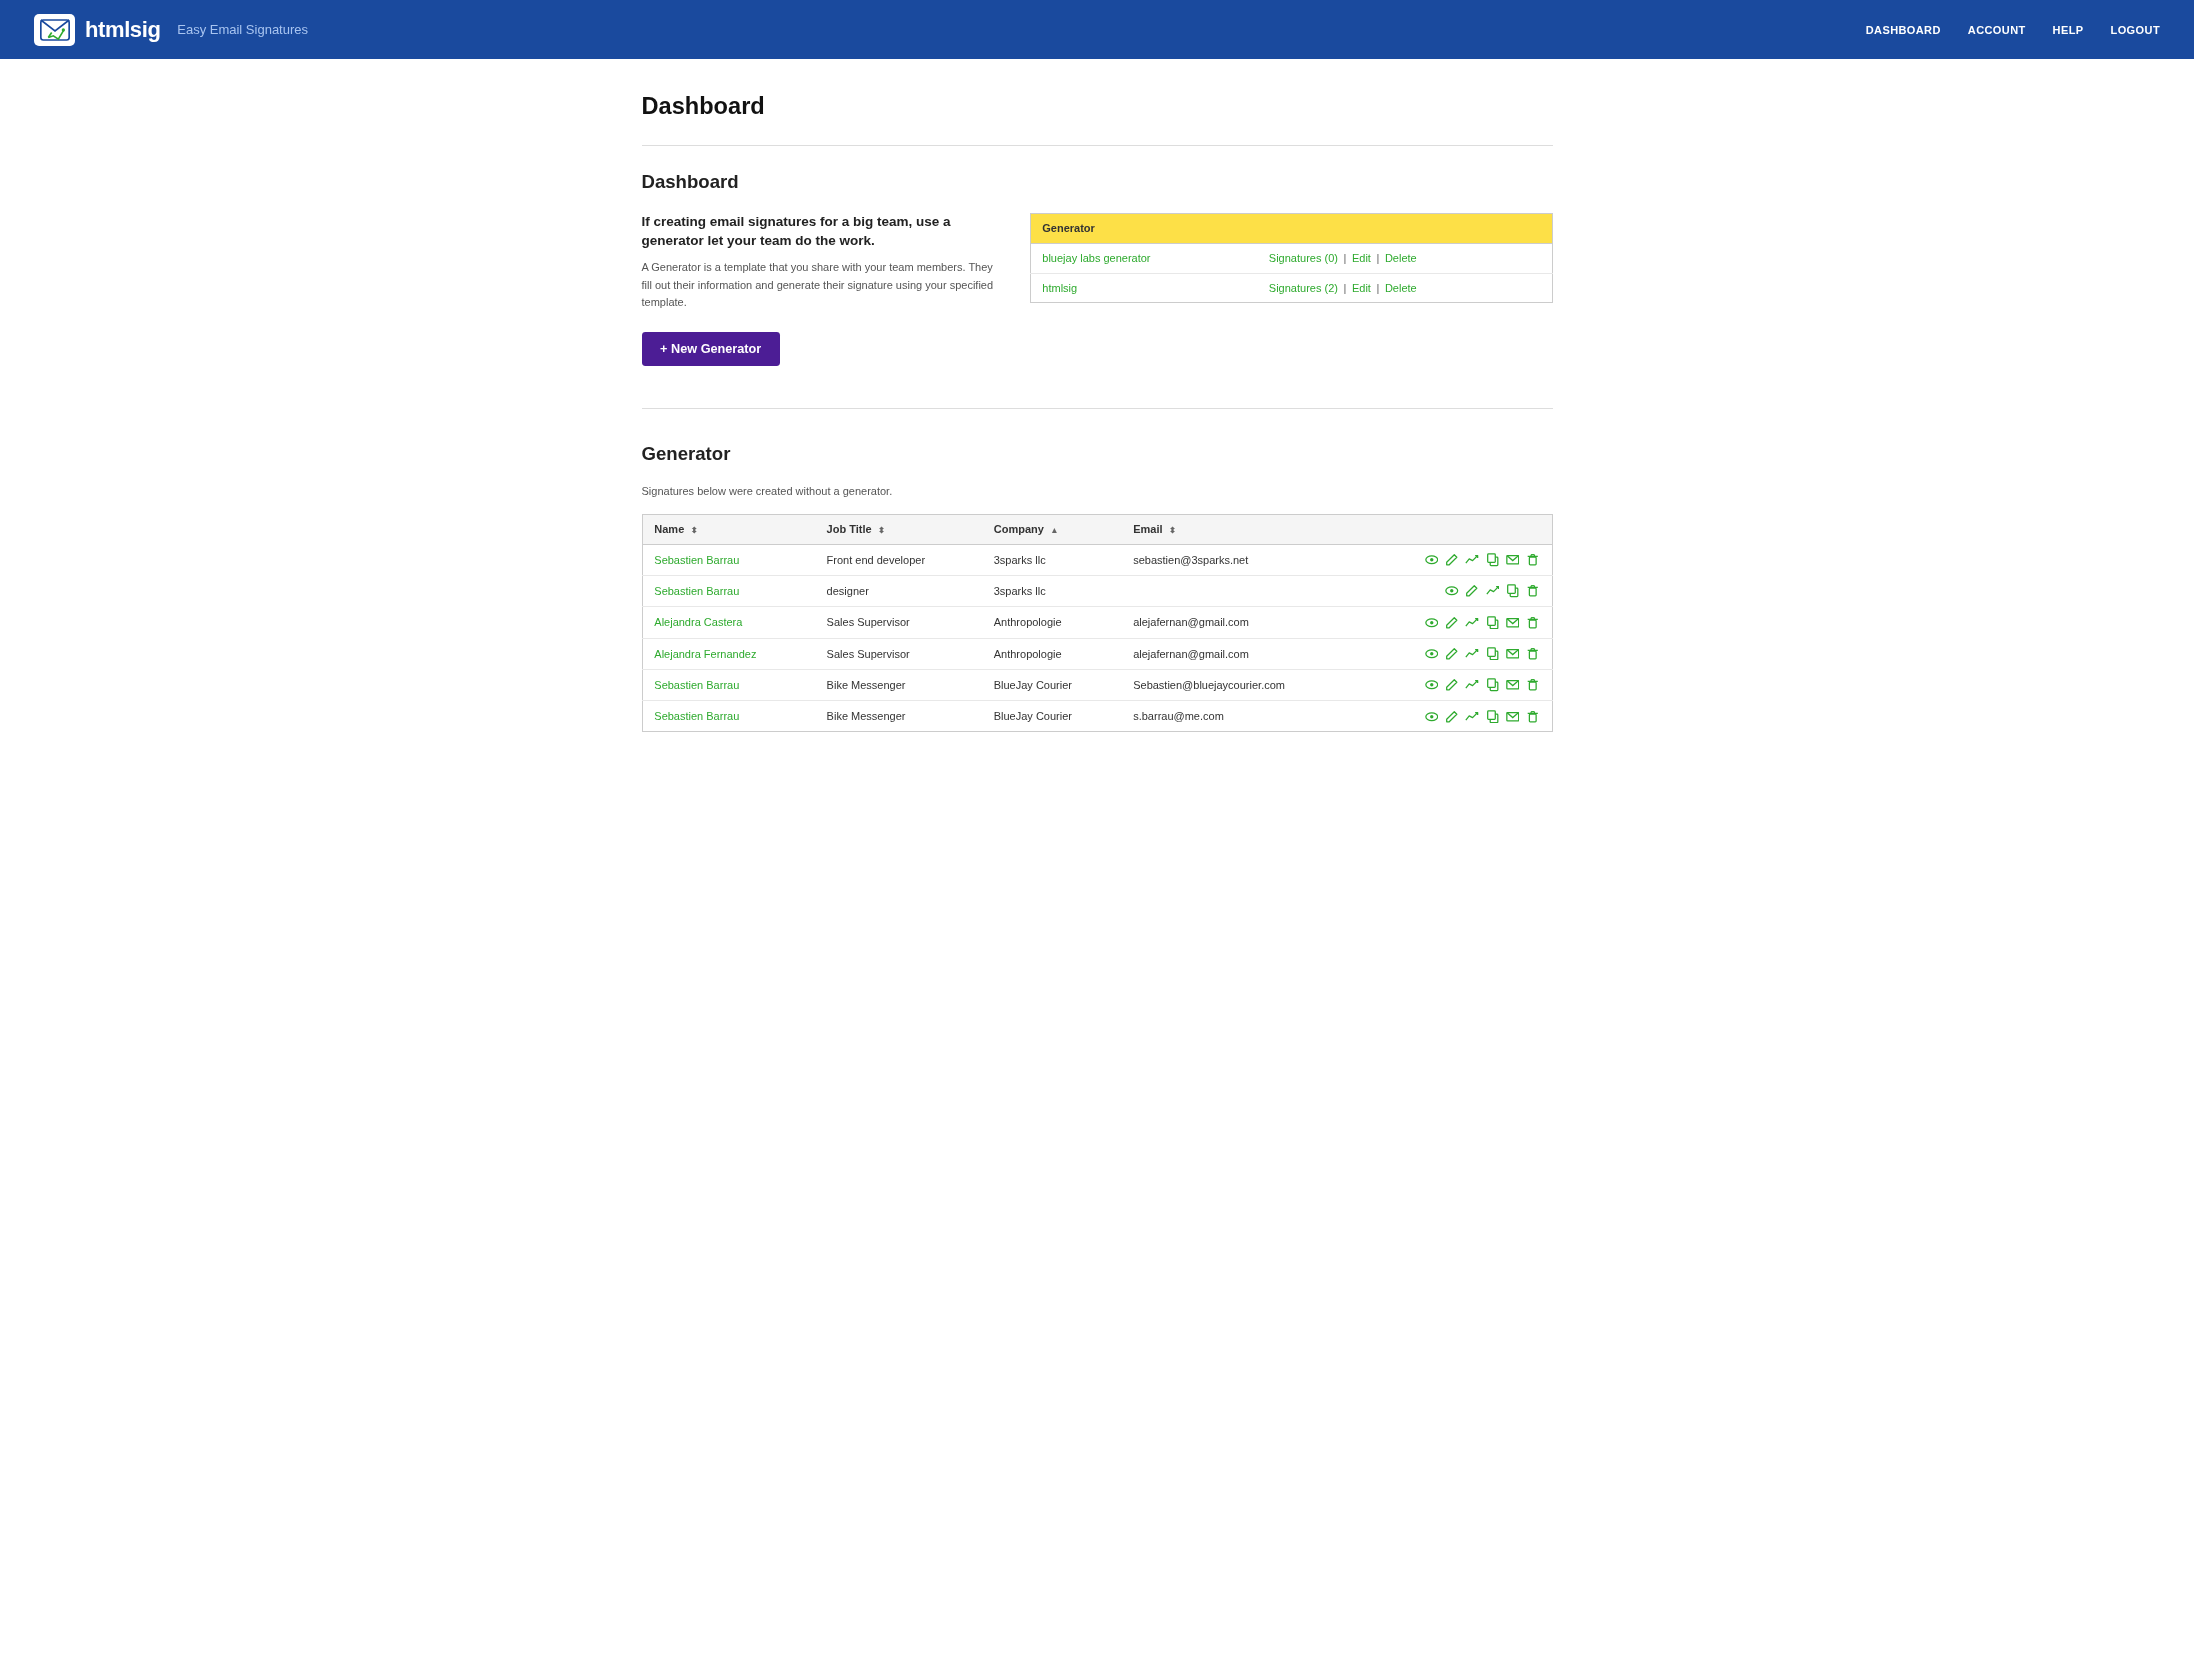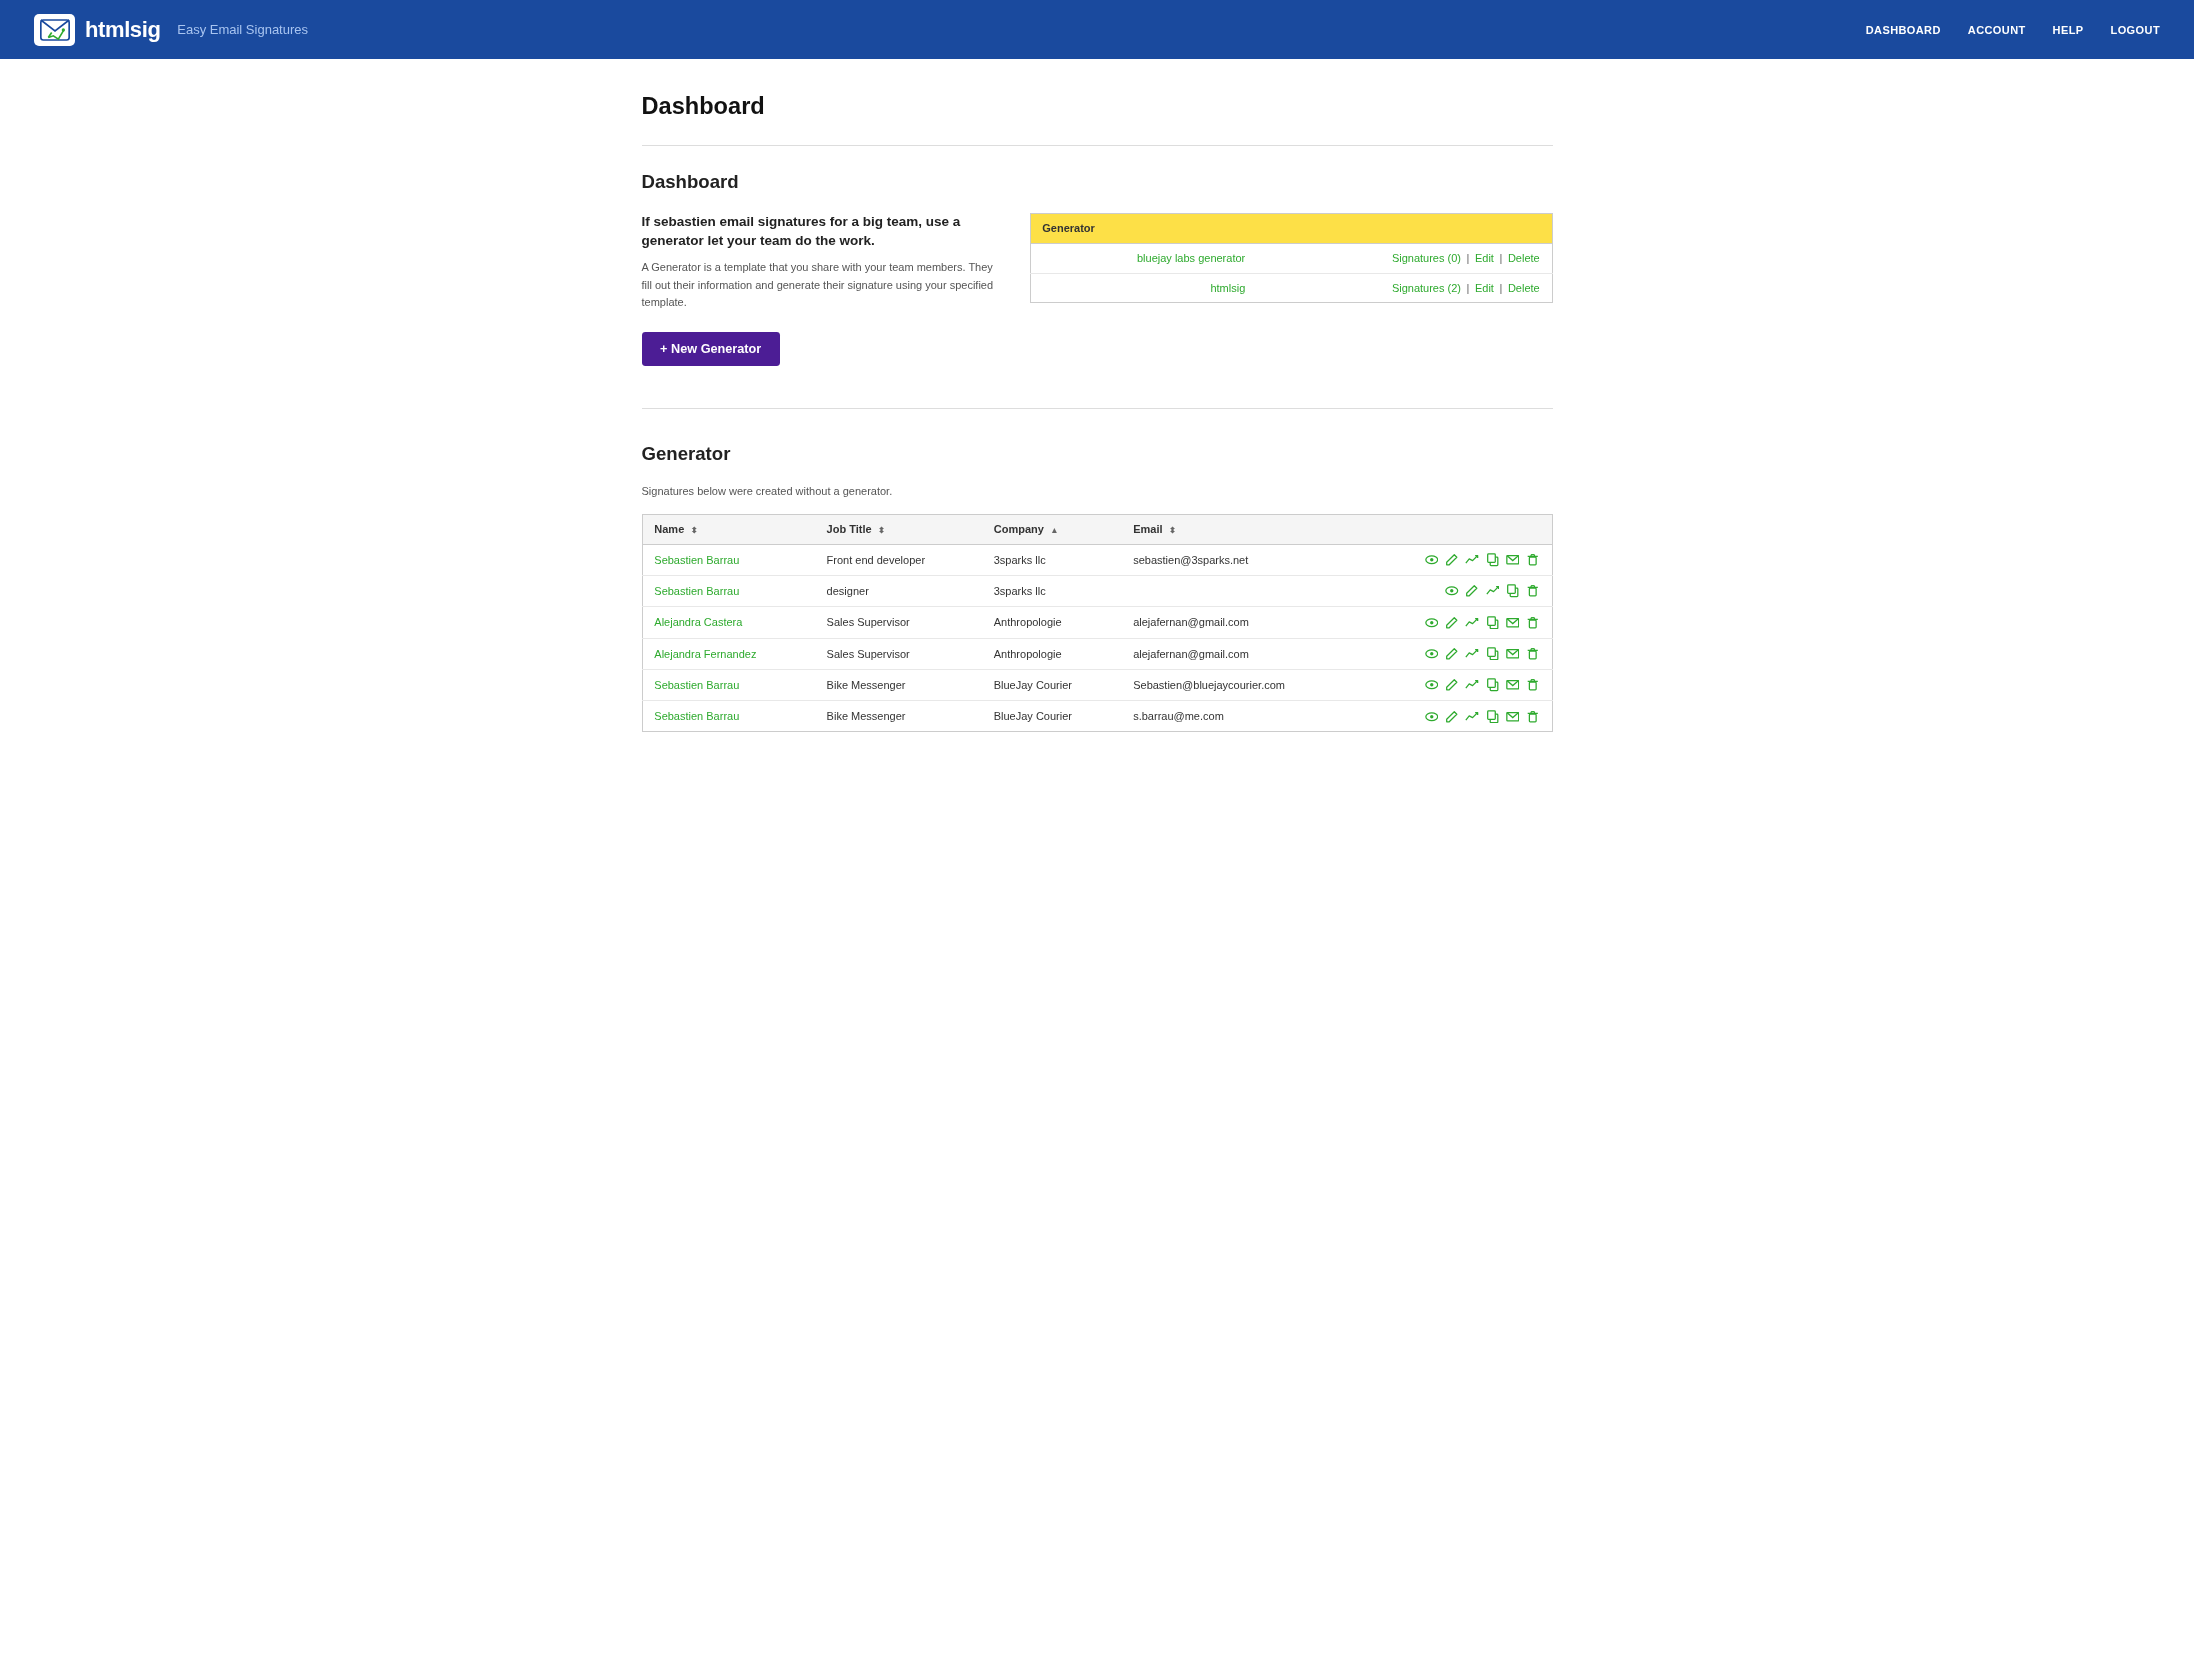--- a/index.html
+++ b/index.html
@@ -138,21 +138,20 @@
       font-size: 11px;
       font-weight: 700;
       border-bottom: 0.8px solid #ccc;
       color: #333;
     }
 
     .generators-table td {
       padding: 8.4px 11.8px;
       border-bottom: 0.8px solid #e8e8e8;
       font-size: 11px;
-      text-align: right;
     }
 
     .generators-table tr:last-child td { border-bottom: none; }
 
     .gen-name-link {
       color: #2eaa2e;
       text-decoration: none;
     }
 
     .gen-actions a {
@@ -265,21 +264,21 @@
 </header>
 
 <main class="main">
   <h1 class="page-title">Dashboard</h1>
   <hr class="divider">
 
   <section>
     <h2 class="section-title">Dashboard</h2>
     <div class="generators-layout">
       <div class="generators-description">
-        <p class="desc-main">If sebastien email signatures for a big team, use a generator let your team do the work.</p>
+        <p class="desc-main">If creating email signatures for a big team, use a generator let your team do the work.</p>
         <p class="desc-sub">A Generator is a template that you share with your team members. They fill out their information and generate their signature using your specified template.</p>
         <button class="btn-new-generator">+ New Generator</button>
       </div>
       <div class="generators-table-wrap">
         <table class="generators-table">
           <thead>
             <tr>
               <th>Generator</th>
               <th></th>
             </tr>

